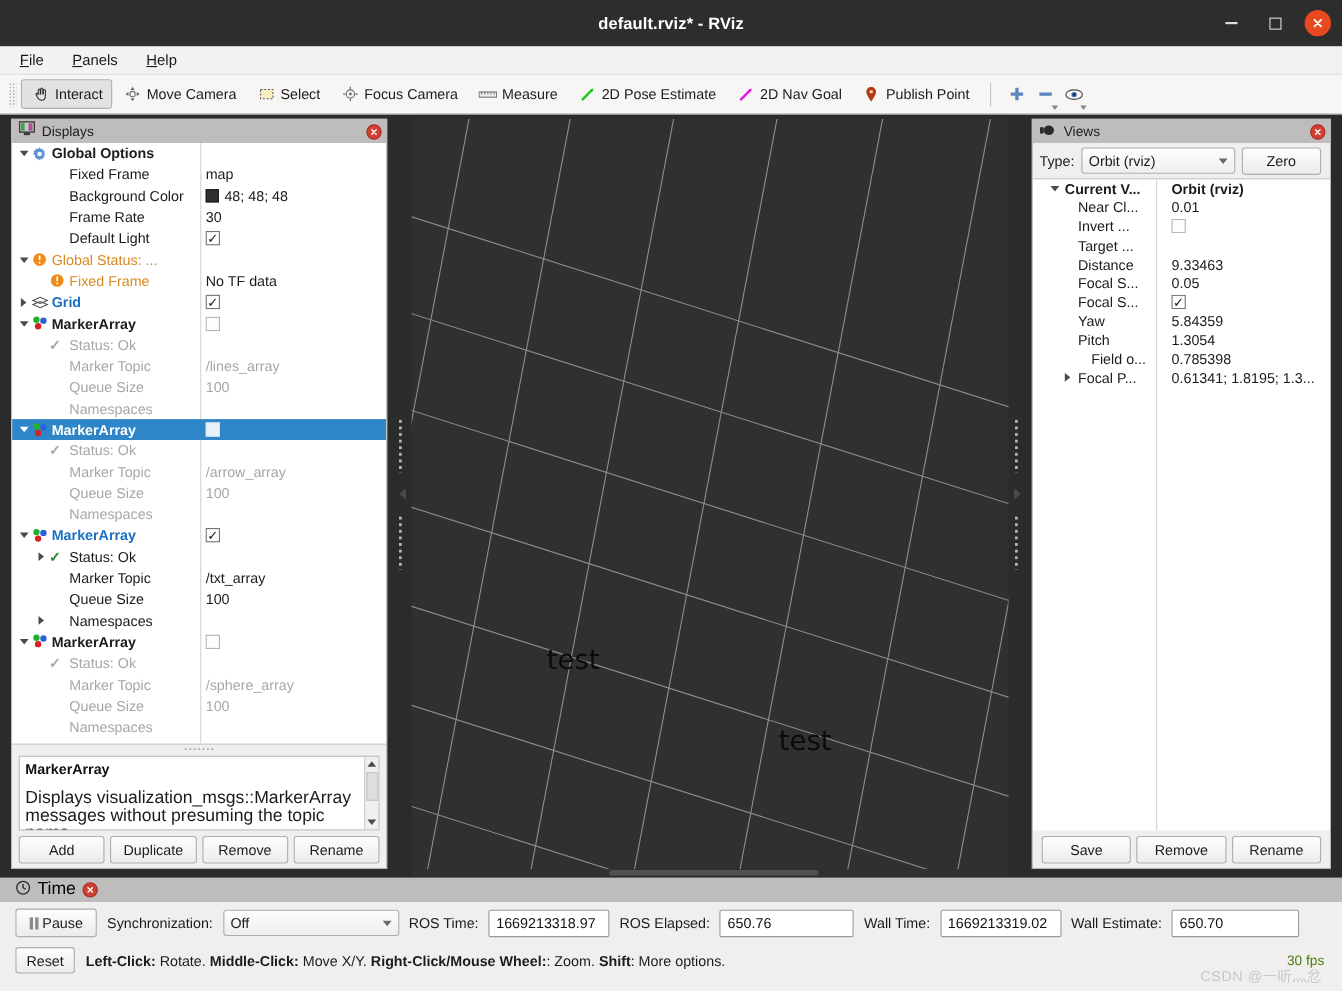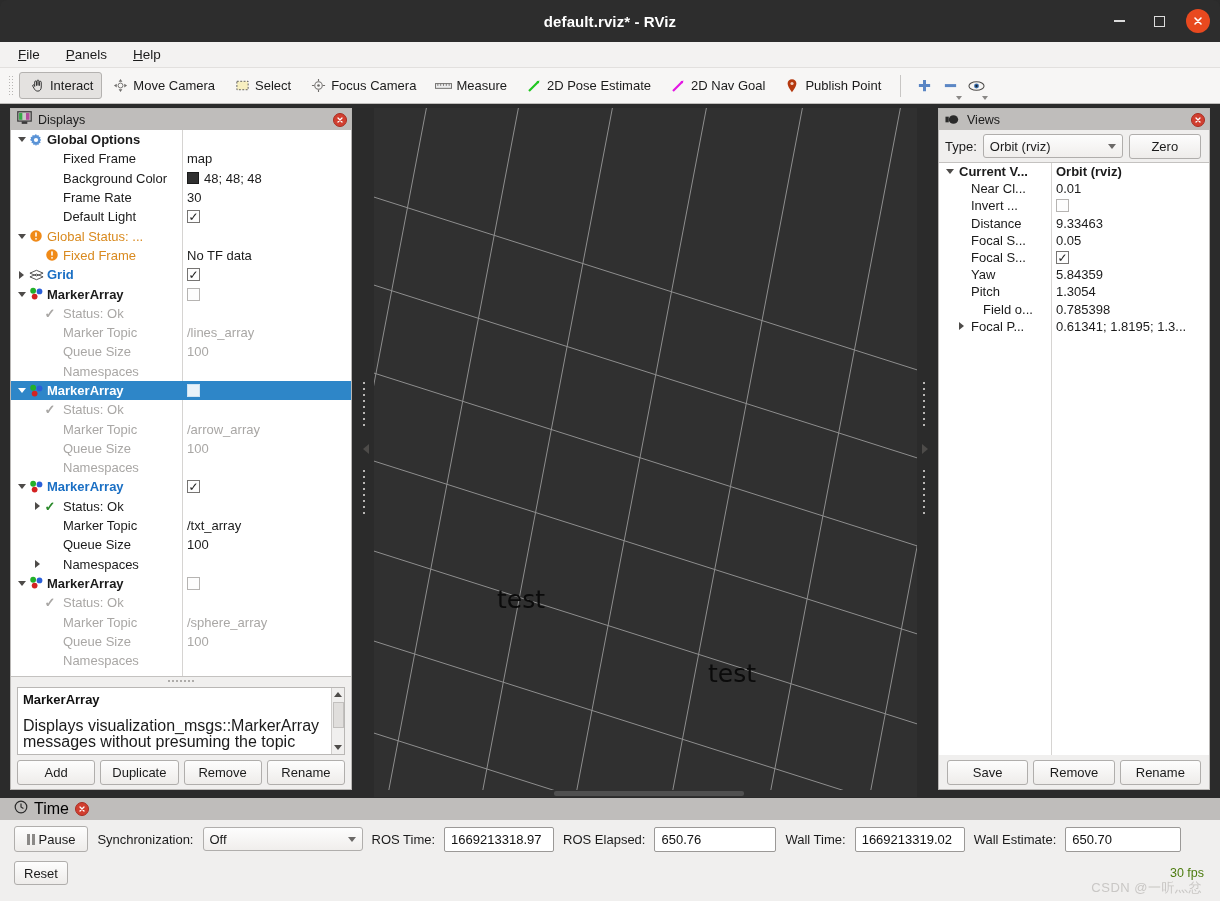--- a/index.html
+++ b/index.html
@@ -174,21 +174,21 @@
   .views-type { height: 32px; display: flex; align-items: center; gap: 6px; padding: 0 6px; }
   .views-type .lbl { font-size: 13px; color: #1b1b1b; }
   .combo {
     height: 24px; background: linear-gradient(#fdfdfd, #f0eeec);
     border: 1px solid #b0aeac; border-radius: 3px;
     display: flex; align-items: center; padding: 0 6px; font-size: 13px; color: #1b1b1b;
     position: relative;
   }
   .combo .cv { flex: 1; }
   .combo .carat { width: 0; height: 0; border-left: 4.5px solid transparent; border-right: 4.5px solid transparent; border-top: 5px solid #6b6967; }
-  .views-tree { flex: 1; background: #ffffff; border-top: 1px solid #c4c2c0; position: relative; overflow: hidden; }
+  .views-tree { flex: 1; background: #ffffff; border-top: 1px solid #c4c2c0; position: relative; overflow: hidden; padding-left: 9px; }
   .views-tree .vline2 { position: absolute; left: 112px; top: 0; bottom: 0; width: 1px; background: #d6d4d2; }
   .vrow { height: 17.2px; display: flex; align-items: center; font-size: 13px; }
   .vrow .vc1 { width: 112px; display: flex; align-items: center; height: 100%; overflow: hidden; white-space: nowrap; justify-content: flex-start; }
   .vrow .vc2 { flex: 1; padding-left: 5px; overflow: hidden; white-space: nowrap; }
   .vbuttons { height: 34px; display: flex; align-items: center; gap: 5px; padding: 0 8px; }
 
   
   .timepanel {
     position: absolute; left: 0; top: 798px; width: 1220px; height: 103px;
     background: #f0efee;
@@ -830,20 +830,27 @@
               <span class="expander" style="margin-left: 10px;"></span>
               <span class="tlabel" style="margin-left: 3px;">Invert ...</span>
             </div>
             <div class="vc2">
               <span class="cbox dim"></span>
             </div>
           </div>
           <div class="vrow">
             <div class="vc1" style="padding-left: 6px;">
               <span class="expander" style="margin-left: 10px;"></span>
+              <span class="tlabel" style="margin-left: 3px;">Target ...</span>
+            </div>
+            <div class="vc2"><span class="tval"><fixed frame=""></fixed></span></div>
+          </div>
+          <div class="vrow">
+            <div class="vc1" style="padding-left: 6px;">
+              <span class="expander" style="margin-left: 10px;"></span>
               <span class="tlabel" style="margin-left: 3px;">Distance</span>
             </div>
             <div class="vc2"><span class="tval">9.33463</span></div>
           </div>
           <div class="vrow">
             <div class="vc1" style="padding-left: 6px;">
               <span class="expander" style="margin-left: 10px;"></span>
               <span class="tlabel" style="margin-left: 3px;">Focal S...</span>
             </div>
             <div class="vc2"><span class="tval">0.05</span></div>
@@ -933,19 +940,25 @@
       <span class="tlbl">ROS Elapsed:</span>
       <div class="tfield" style="width:122px;">650.76</div>
       <span class="tlbl">Wall Time:</span>
       <div class="tfield" style="width:110px;">1669213319.02</div>
       <span class="tlbl">Wall Estimate:</span>
       <div class="tfield" style="width:116px;">650.70</div>
     </div>
 
     <div class="time-row2">
       <div class="resetbtn">Reset</div>
+      <div class="hint">
+        <b>Left-Click:</b><span> Rotate.</span>
+        <b>Middle-Click:</b><span> Move X/Y.</span>
+        <b>Right-Click/Mouse Wheel:</b><span>: Zoom.</span>
+        <b>Shift</b><span>: More options.</span>
+      </div>
       <div class="fps">30 fps</div>
     </div>
 
     <div class="watermark">CSDN @一听灬忿</div>
   </div>
 
 </div>
 
 </body></html>

